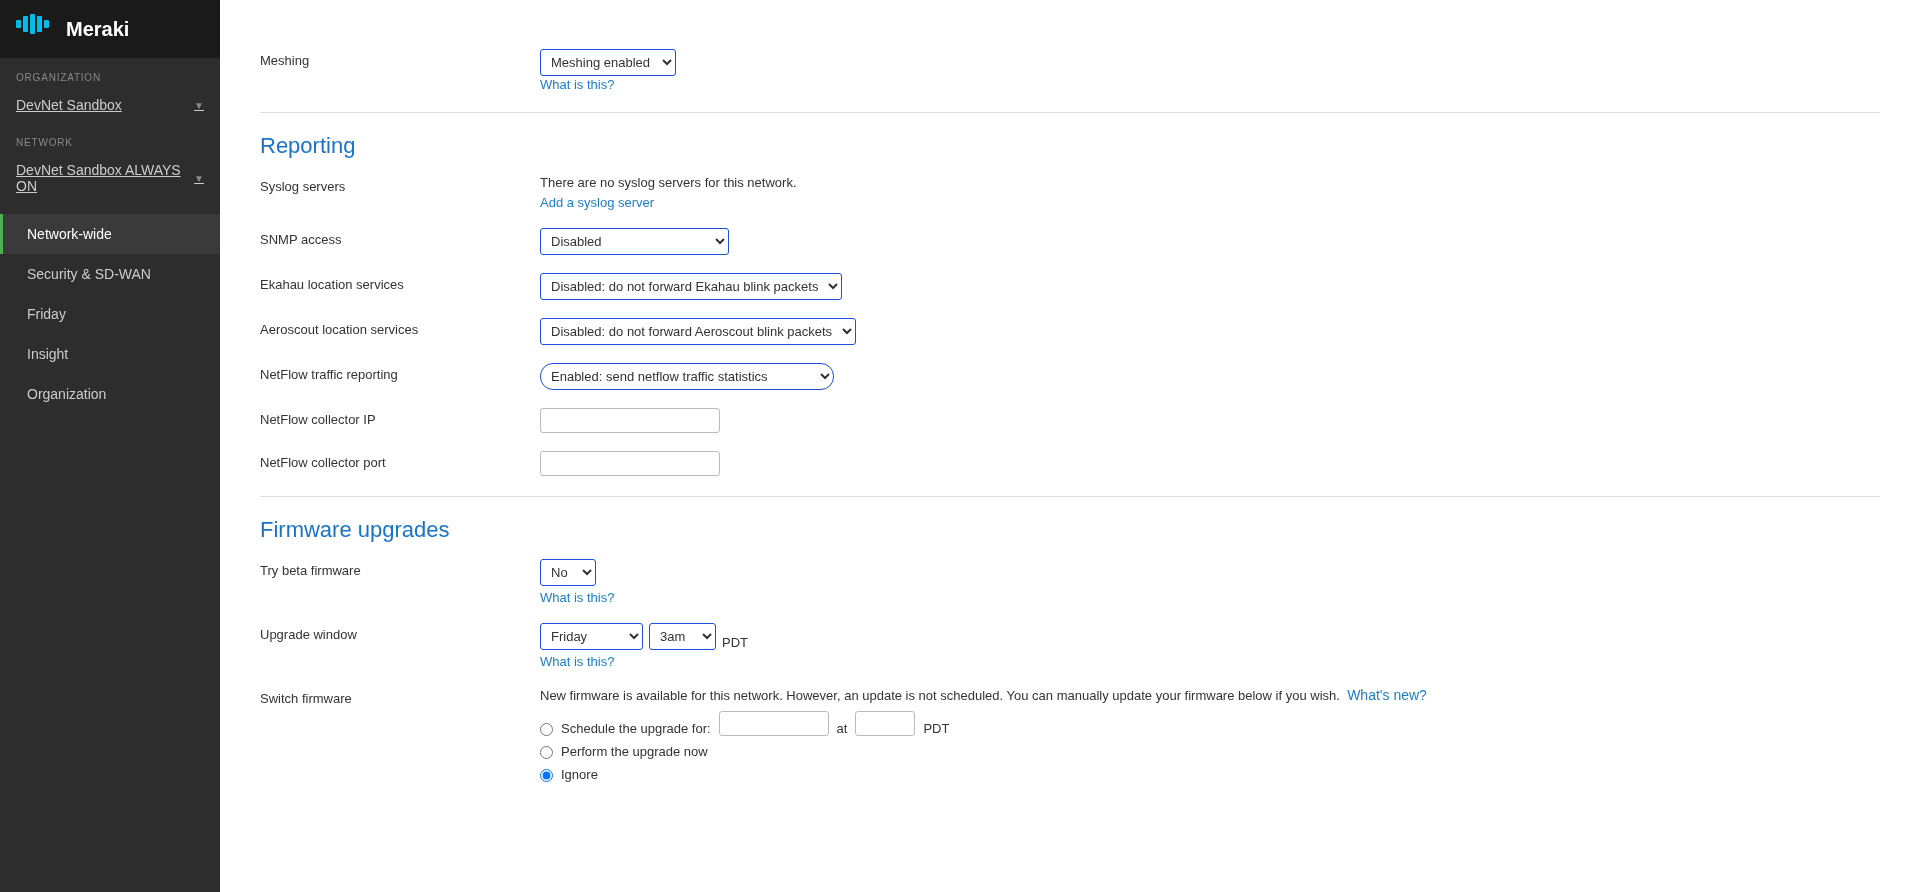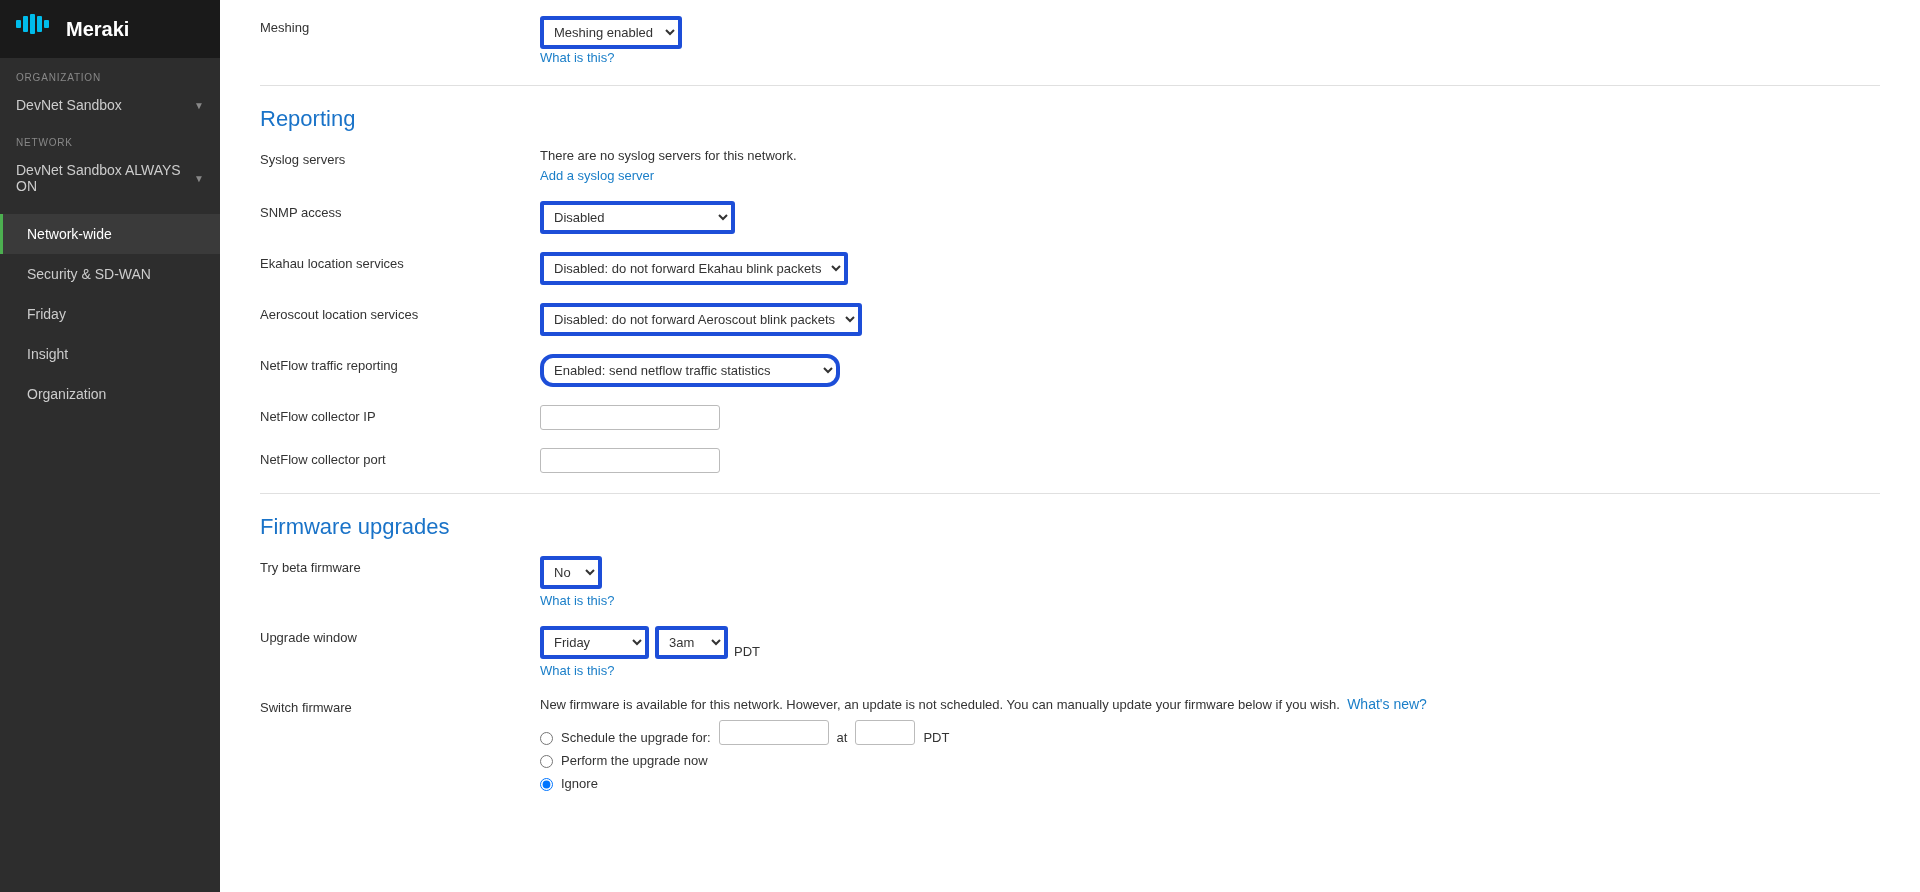--- a/index.html
+++ b/index.html
@@ -45,20 +45,21 @@
     }
 
     .sidebar-dropdown {
       display: flex;
       align-items: center;
       justify-content: space-between;
       padding: 10px 16px;
       color: #ccc;
       cursor: pointer;
       font-size: 14px;
+      text-decoration: underline;
     }
 
     .sidebar-dropdown .chevron {
       font-size: 10px;
       color: #888;
     }
 
     .sidebar-nav-item {
       display: flex;
       align-items: center;
@@ -74,20 +75,21 @@
       color: #fff;
       border-left: 3px solid #4caf50;
     }
 
     
     #main {
       flex: 1;
       overflow-y: auto;
       background: #fff;
       padding: 16px 40px;
+      margin-top: 33px;
     }
 
     
     #main::-webkit-scrollbar { width: 8px; }
     #main::-webkit-scrollbar-track { background: #f0f0f0; }
     #main::-webkit-scrollbar-thumb { background: #ccc; }
 
     .section-divider {
       border: none;
       border-top: 1px solid #e0e0e0;
@@ -119,21 +121,21 @@
       margin-bottom: 16px;
     }
 
     a.link {
       color: #1a7ec8;
       text-decoration: none;
       font-size: 13px;
     }
 
     select {
-      border: 4px solid #1d4ed8;
+      border: 1px solid #1d4ed8;
       border-radius: 3px;
       padding: 4px 6px;
       font-size: 13px;
       background: #fff;
       color: #333;
     }
 
     input[type="text"] {
       border: 1px solid #bbb;
       border-radius: 3px;

